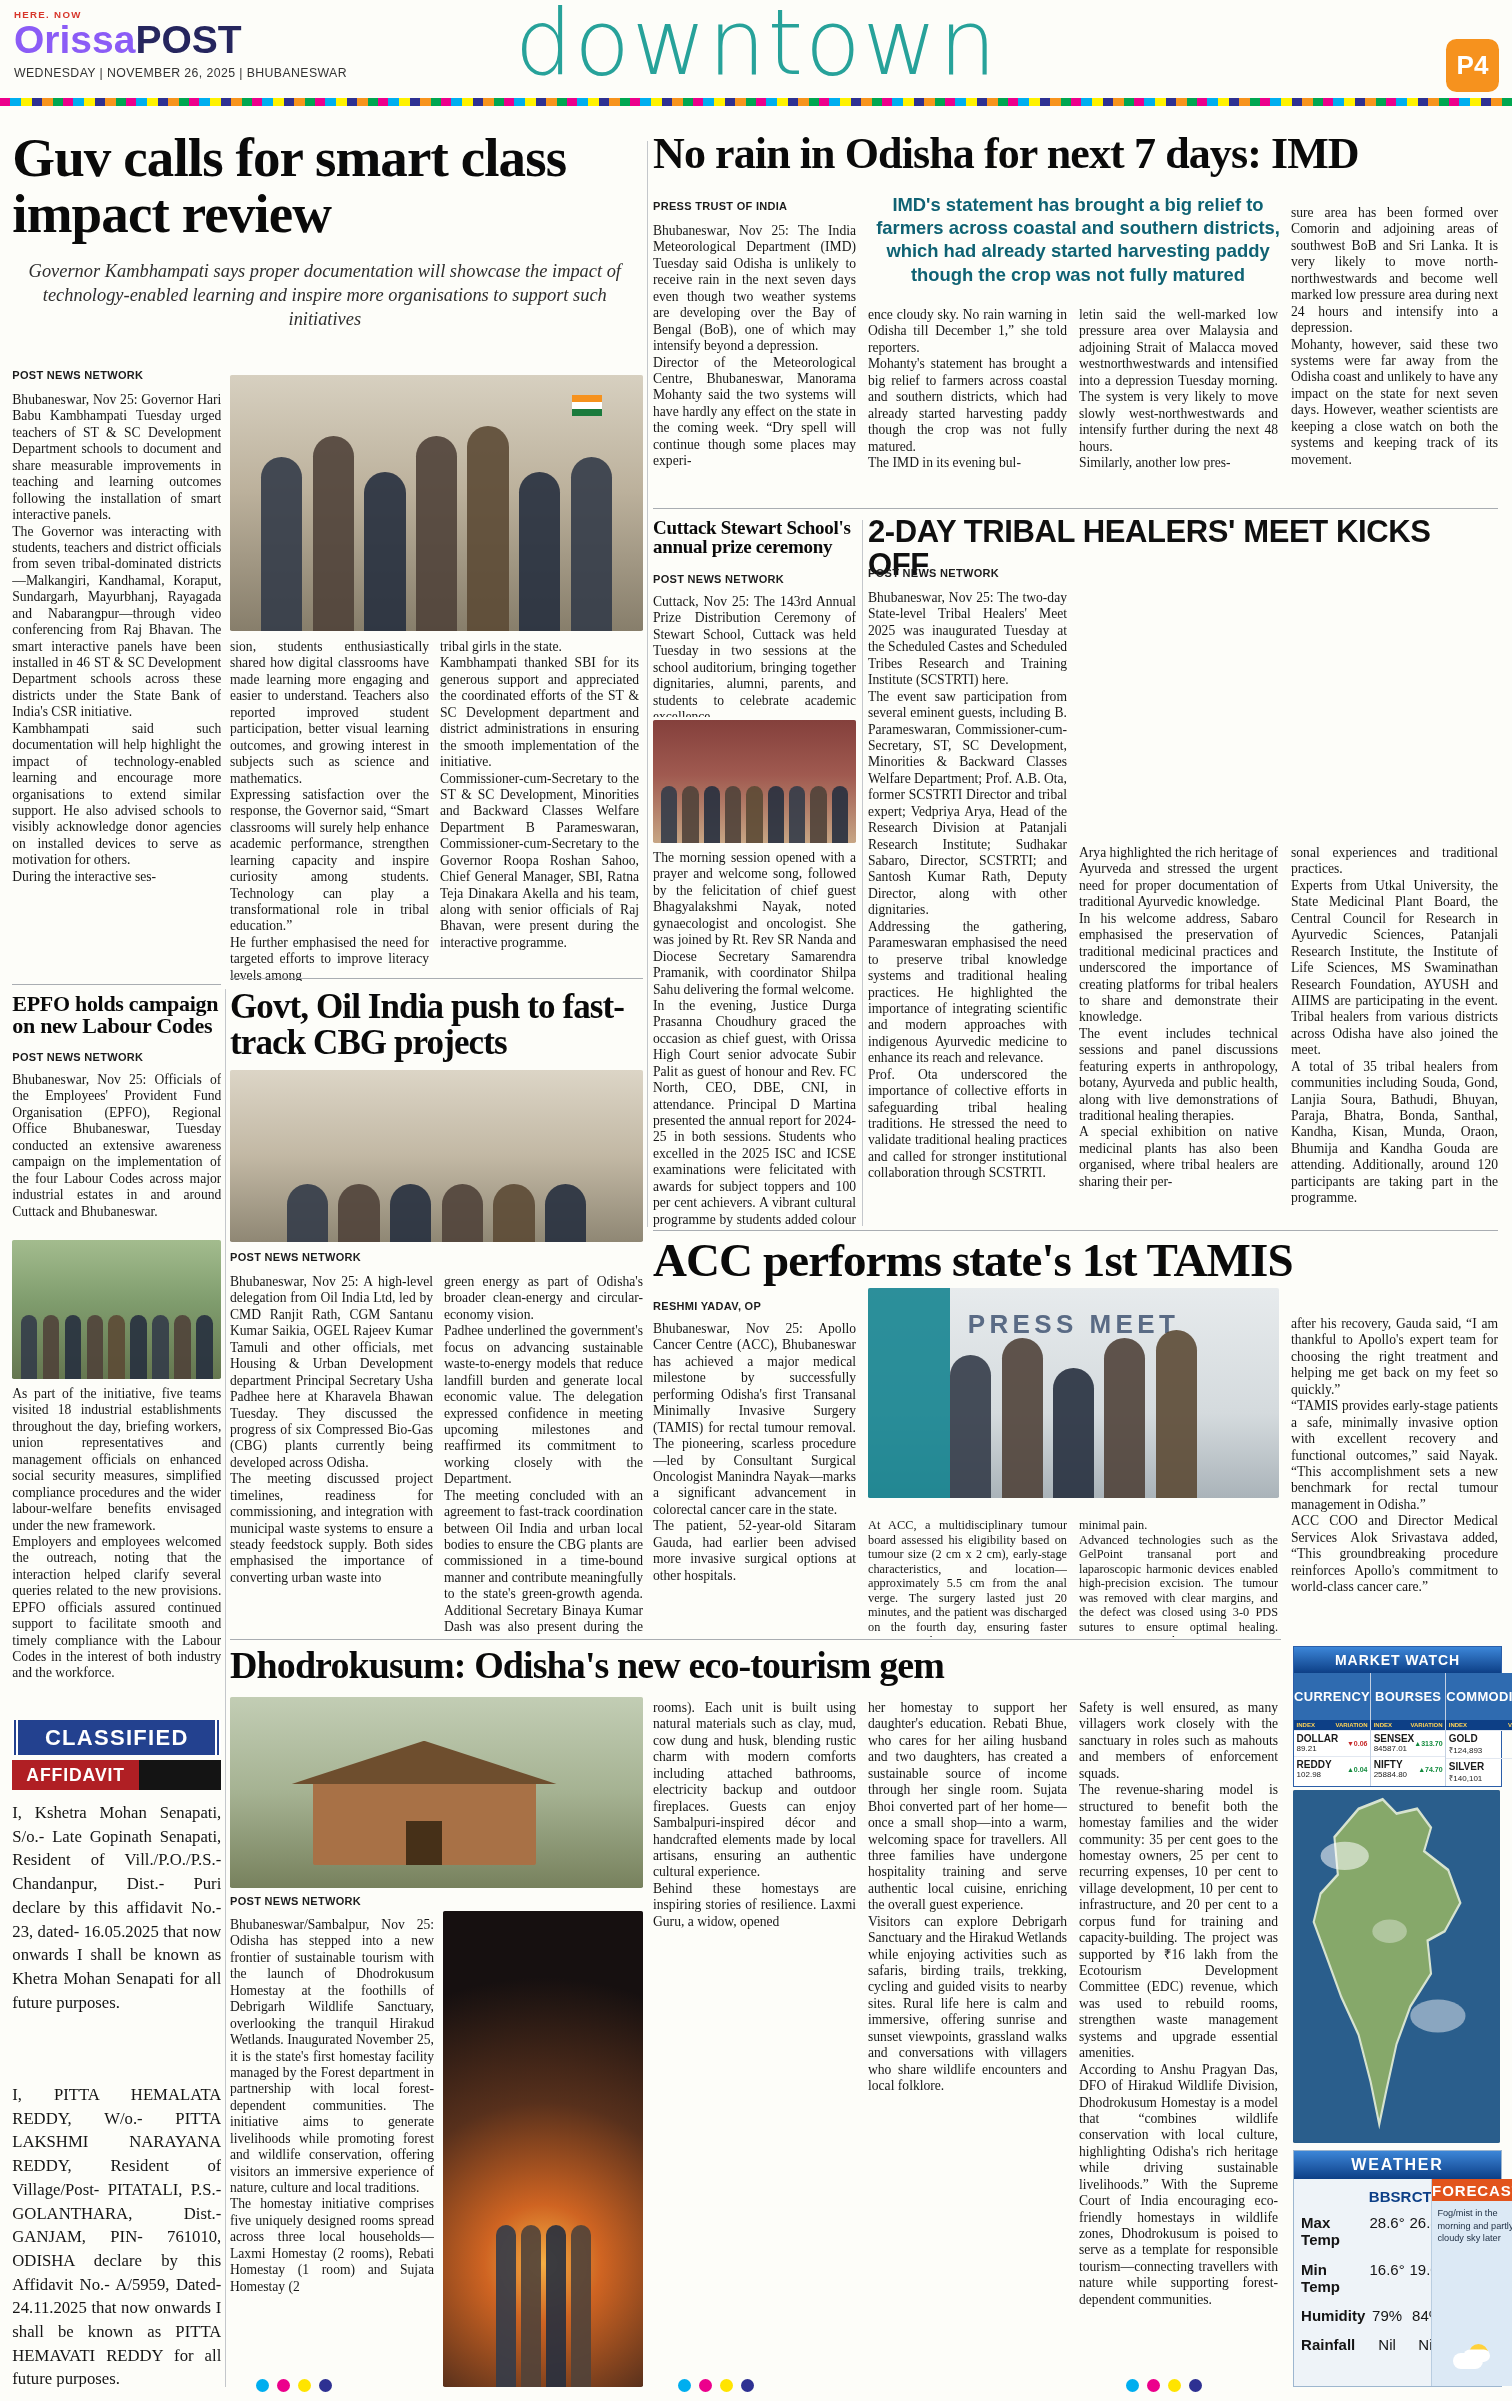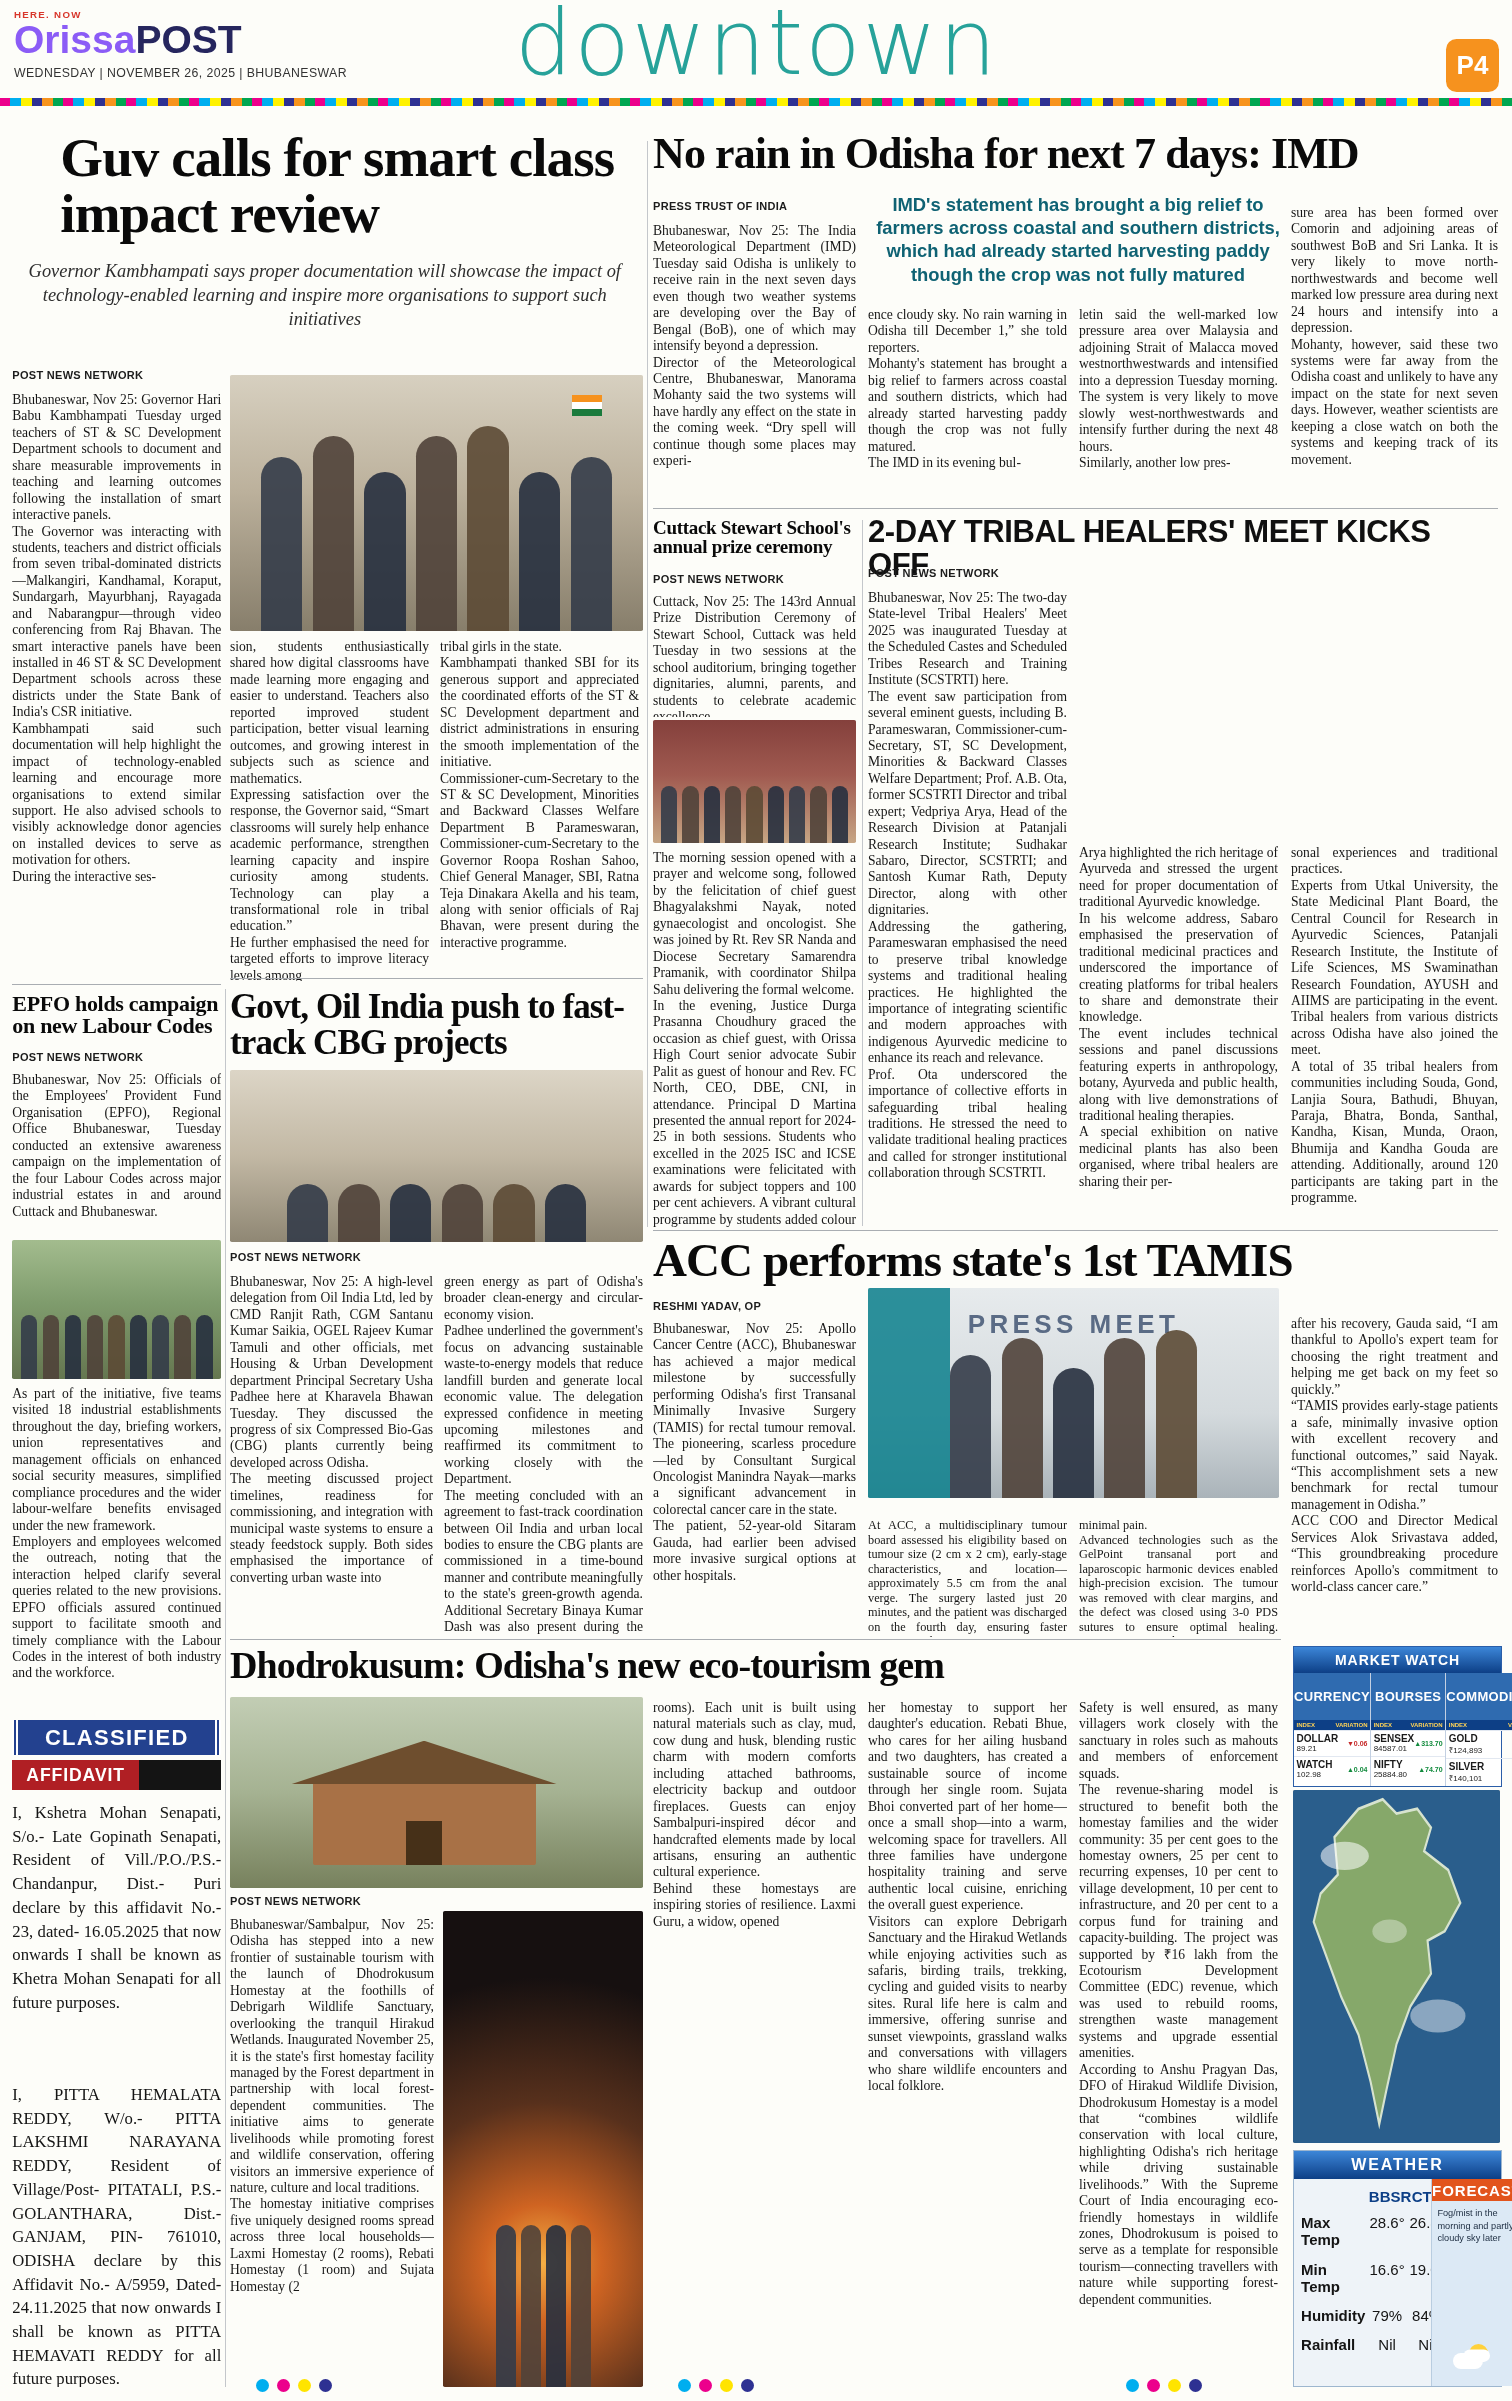--- a/index.html
+++ b/index.html
@@ -102,21 +102,21 @@
 
   <div class="abs" style="left:14px;top:8.8px;">
     <div class="tagline">HERE. NOW</div>
     <div class="logoname"><span class="lg-orissa">Orissa</span><span class="lg-post">POST</span></div>
     <div class="dateline">WEDNESDAY | NOVEMBER 26, 2025 | BHUBANESWAR</div>
   </div>
   <div class="abs section-title" style="left:0;top:-3.5px;width:1513px;">downtown</div>
   <div class="abs page-badge" style="left:1446px;top:39px;">P4</div>
   <div class="abs color-strip" style="left:0;top:98px;width:1513px;height:8px;"></div>
 
-  <div class="abs hl" style="left:12.3px;top:130px;width:597px;font-size:55px;margin-left:48px;">Guv calls for smart class impact review</div>
+  <div class="abs hl" style="left:12.3px;top:130px;width:597px;font-size:55px;">Guv calls for smart class impact review</div>
   <div class="abs deck" style="left:12.3px;top:260px;width:625px;">Governor Kambhampati says proper documentation will showcase the impact of technology-enabled learning and inspire more organisations to support such initiatives</div>
   <div class="abs byline" style="left:12.3px;top:369px;">POST NEWS NETWORK</div>
   <div class="abs body-col" style="left:12.3px;top:392px;width:209px;height:588px;">Bhubaneswar, Nov 25: Governor Hari Babu Kambhampati Tuesday urged teachers of ST &amp; SC Development Department schools to document and share measurable improvements in teaching and learning outcomes following the installation of smart interactive panels.
 The Governor was interacting with students, teachers and district officials from seven tribal-dominated districts—Malkangiri, Kandhamal, Koraput, Sundargarh, Mayurbhanj, Rayagada and Nabarangpur—through video conferencing from Raj Bhavan. The smart interactive panels have been installed in 46 ST &amp; SC Development Department schools across these districts under the State Bank of India's CSR initiative.
 Kambhampati said such documentation will help highlight the impact of technology-enabled learning and encourage more organisations to extend similar support. He also advised schools to visibly acknowledge donor agencies on installed devices to serve as motivation for others.
 During the interactive ses-</div>
   <div class="photo ph-guv" style="left:230px;top:375px;width:413px;height:256px;">
     <span class="flag">
         <b></b>
         <b></b>
@@ -295,21 +295,21 @@
           </div>
         <div class="mw-row">
           <div>
               <b>DOLLAR</b>
               <span class="mwv">89.21</span>
             </div>
           <span class="chg down">▼0.06</span>
         </div>
         <div class="mw-row">
           <div>
-              <b>WATCH</b>
+              <b>REDDY</b>
               <span class="mwv">102.98</span>
             </div>
           <span class="chg up">▲0.04</span>
         </div>
       </div>
       <div class="mw-group">
         <div class="mw-gname">BOURSES</div>
         <div class="mw-cols">
             <span>INDEX</span>
             <span>VARIATION</span>

